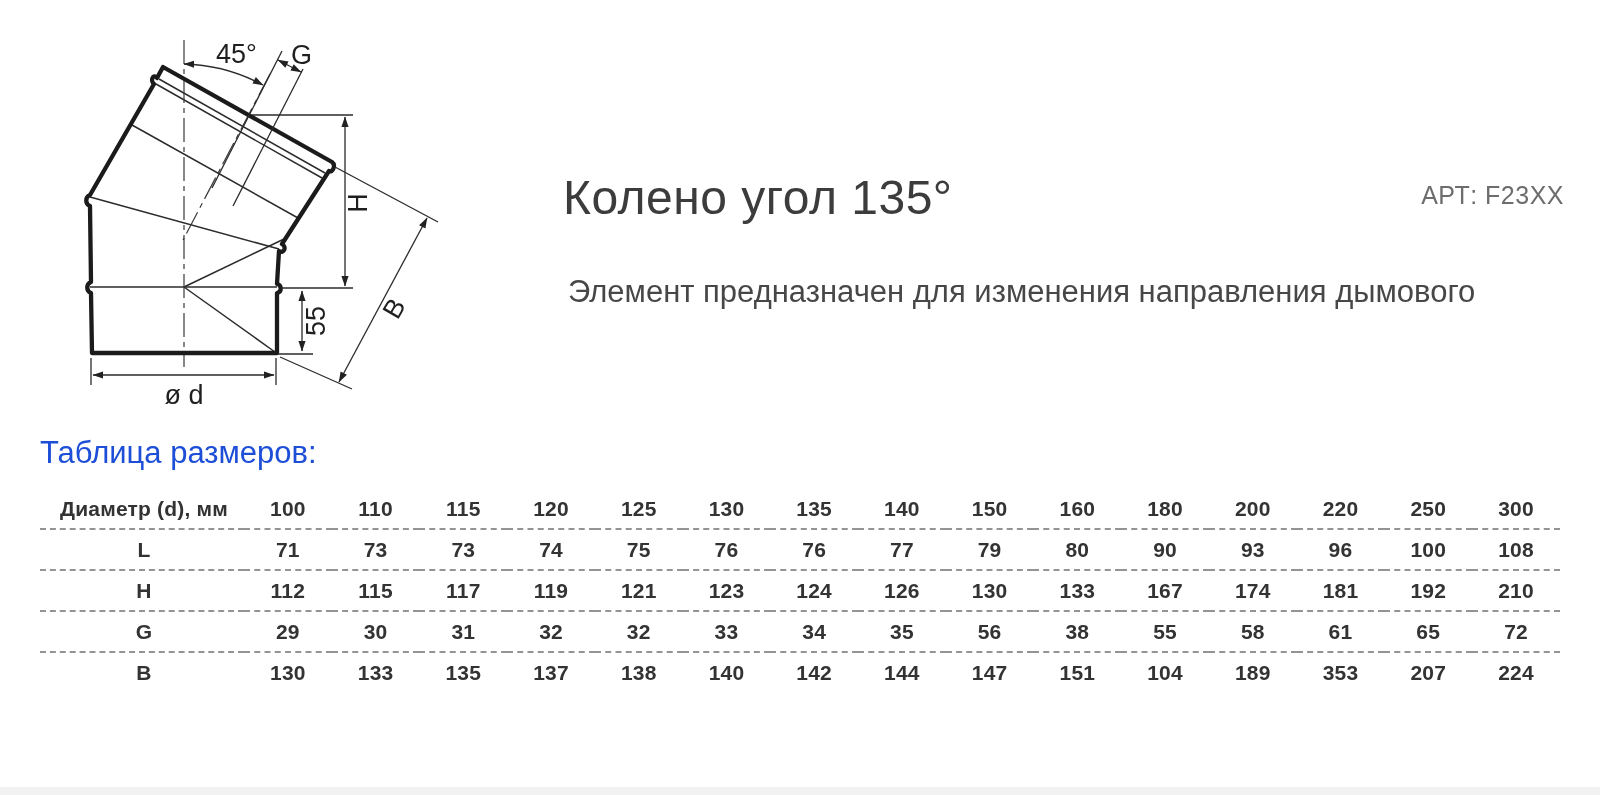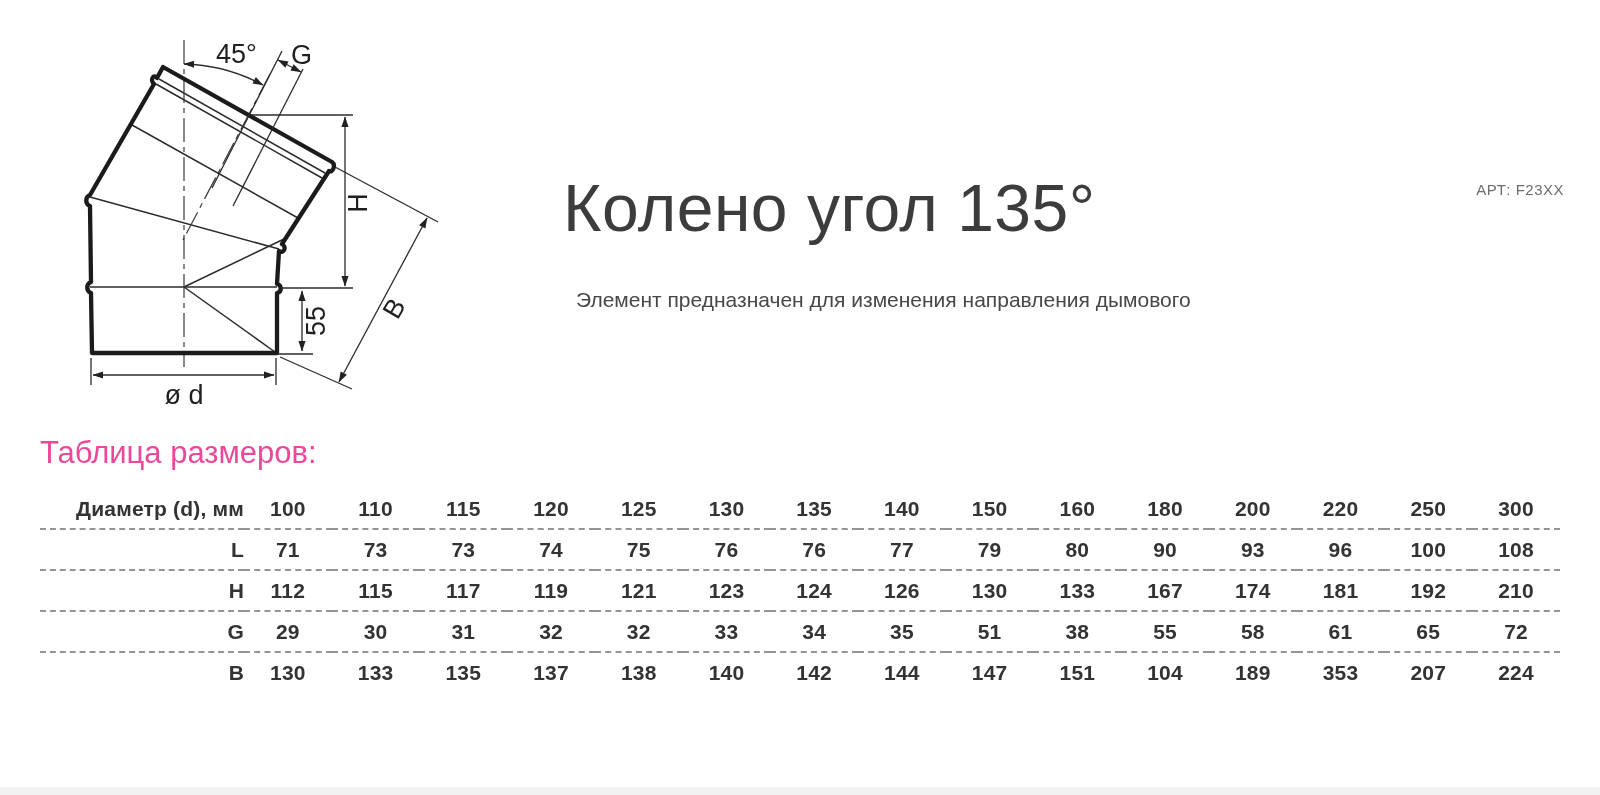--- a/index.html
+++ b/index.html
@@ -6,30 +6,30 @@
   body{
     width:1600px;height:795px;background:#ffffff;position:relative;overflow:hidden;
     font-family:"Liberation Sans","DejaVu Sans",sans-serif;
   }
   .drawing{position:absolute;left:30px;top:10px;}
   .outline{fill:none;stroke:#1b1b1b;stroke-width:4.3;stroke-linejoin:round;stroke-linecap:round;}
   .thin{fill:none;stroke:#2b2b2b;stroke-width:1.5;}
   .cline{fill:none;stroke:#3a3a3a;stroke-width:1.2;stroke-dasharray:24 5 5 5;}
   .dim{fill:none;stroke:#2b2b2b;stroke-width:1.3;}
   .dim-t{font-size:27px;fill:#1f1f1f;font-family:"Liberation Sans","DejaVu Sans",sans-serif;}
-  .page-title{position:absolute;left:563px;top:170px;margin:0;font-size:66px;font-weight:400;color:#3c3c3c;letter-spacing:.5px;}
-  .article{position:absolute;top:181px;right:36px;font-size:15px;color:#6d6d6d;letter-spacing:.5px;}
-  .description{position:absolute;left:564px;top:264px;margin:12px;font-size:21px;line-height:48px;color:#474747;}
-  .table-caption{position:absolute;left:40px;top:435px;font-size:31px;color:#ec4899;}
+  .page-title{position:absolute;left:563px;top:170px;margin:0;font-size:48px;font-weight:400;color:#3c3c3c;letter-spacing:.5px;}
+  .article{position:absolute;top:181px;right:36px;font-size:25px;color:#6d6d6d;letter-spacing:.5px;}
+  .description{position:absolute;left:564px;top:264px;margin:4px;font-size:31px;line-height:48px;color:#474747;}
+  .table-caption{position:absolute;left:40px;top:435px;font-size:31px;color:#1d4ed8;}
   .size-table{position:absolute;left:40px;top:489px;width:1520px;border-collapse:collapse;table-layout:fixed;}
   .size-table td{
     height:39px;font-size:21px;font-weight:700;color:#333333;text-align:center;
     padding:0;vertical-align:middle;border-bottom:2px dashed #949494;letter-spacing:.2px;
   }
-  .size-table td.label{text-align:right;padding-left:4px;}
+  .size-table td.label{text-align:center;padding-left:4px;}
   .size-table td:first-child{width:200px;}
   .size-table tr:last-child td{border-bottom:none;}
   .bottom-rule{position:absolute;left:0;top:787px;width:1600px;height:8px;background:#f2f2f2;}
 </style>
 </head>
 <body>
 
 <div>
 
   <svg class="drawing" width="470" height="420" viewBox="30 10 470 420" xmlns="http://www.w3.org/2000/svg">
@@ -160,21 +160,21 @@
         <tr>
           <td class="label">G</td>
           <td>29</td>
           <td>30</td>
           <td>31</td>
           <td>32</td>
           <td>32</td>
           <td>33</td>
           <td>34</td>
           <td>35</td>
-          <td>51</td>
+          <td>56</td>
           <td>38</td>
           <td>55</td>
           <td>58</td>
           <td>61</td>
           <td>65</td>
           <td>72</td>
         </tr>
         <tr>
           <td class="label">B</td>
           <td>130</td>

